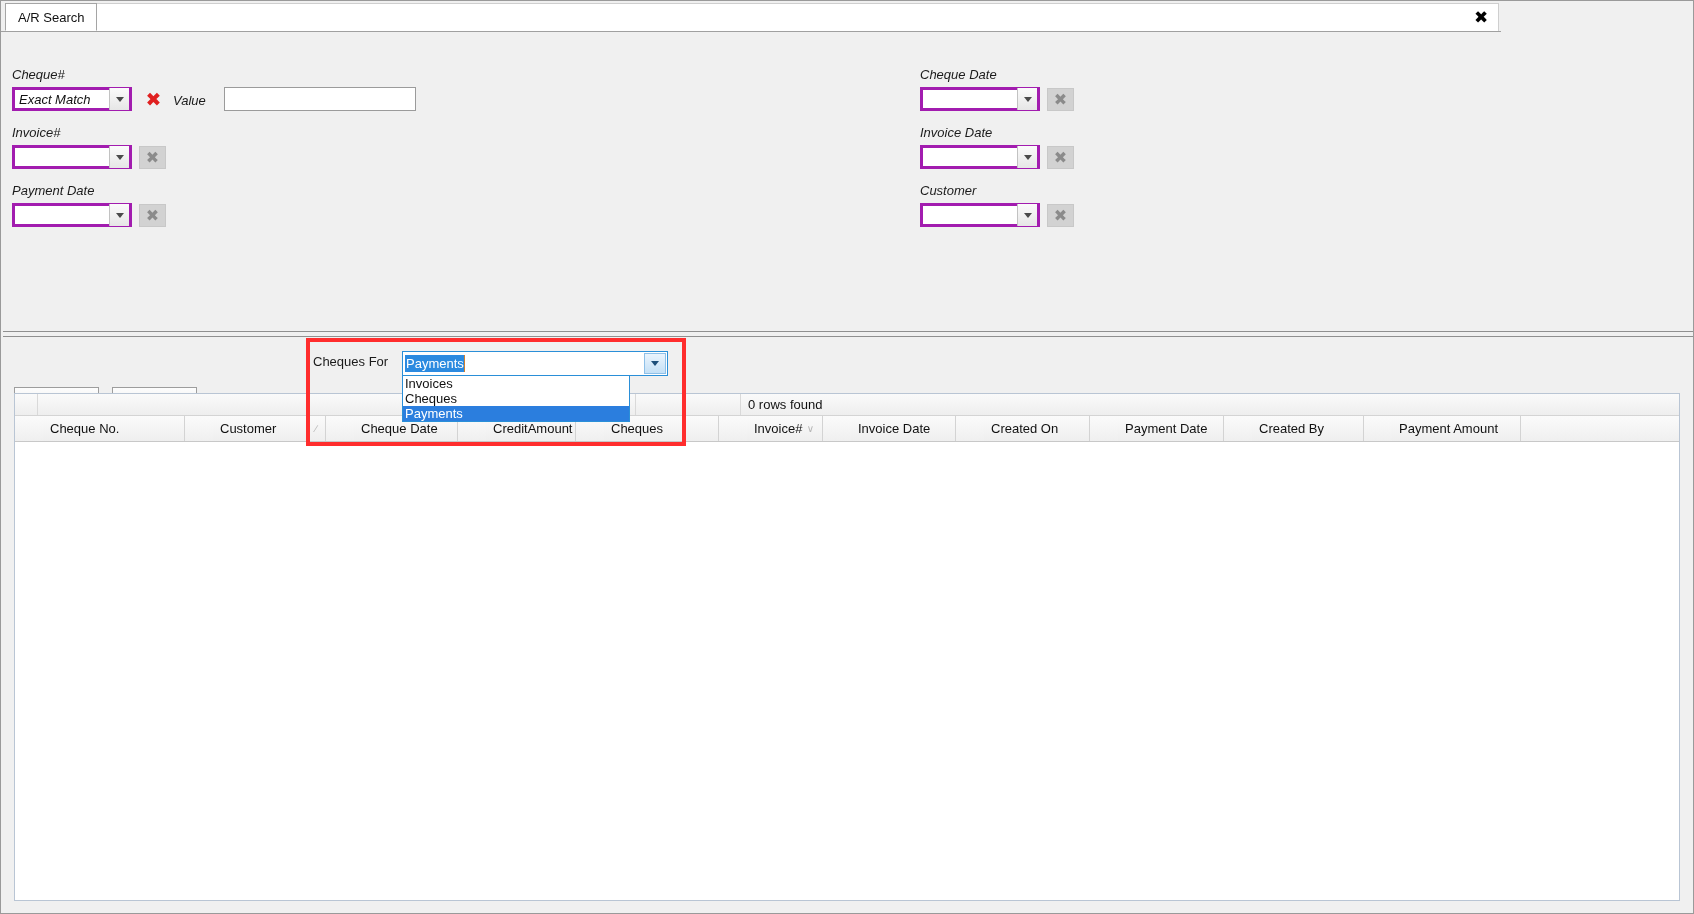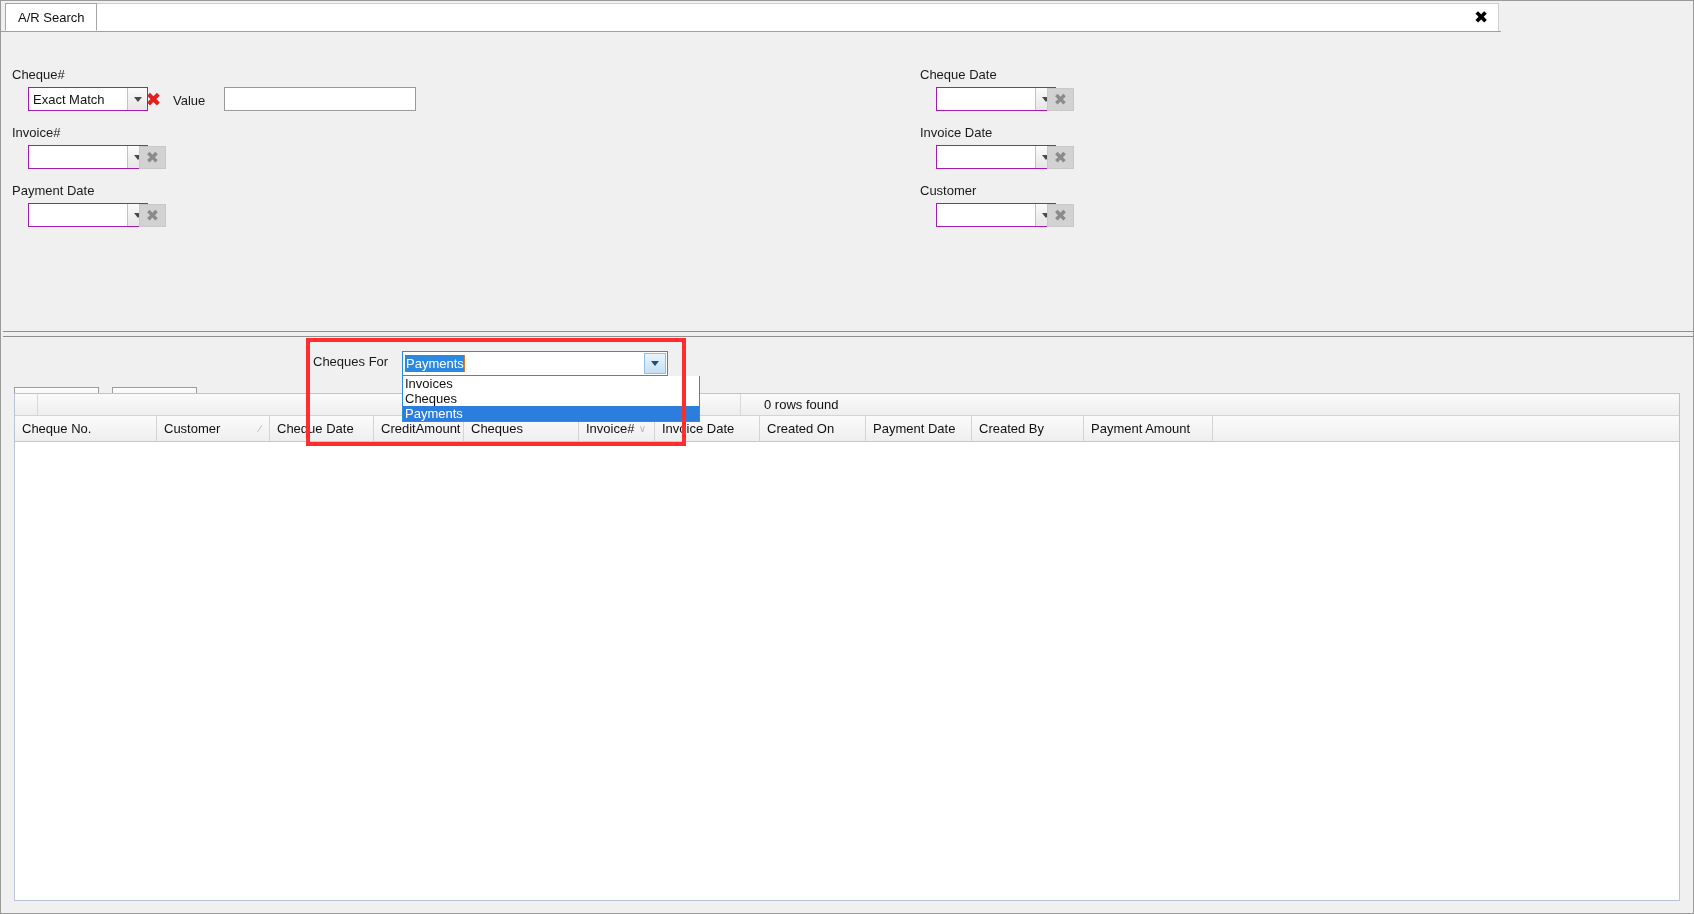--- a/index.html
+++ b/index.html
@@ -76,38 +76,38 @@
   }
 
   
   .criteria {
     position: absolute;
     left: 2px; top: 31px;
     width: 1690px;
     height: 289px;
     background: #f0f0f0;
     box-sizing: border-box;
+    font-style: italic;
   }
   .field-label {
     position: absolute;
     font-size: 13px;
     color: #1b1b1b;
     white-space: nowrap;
   }
 
   
   .combo {
     position: absolute;
     height: 24px;
     background: #ffffff;
-    border: 1px solid #a21caf;
-    box-sizing: border-box;
-    display: flex;
-    align-items: center;
-    margin-left: 16px;
+    border: 3px solid #a21caf;
+    box-sizing: border-box;
+    display: flex;
+    align-items: center;
   }
   .combo .ctext {
     flex: 1;
     padding-left: 4px;
     font-size: 13px;
     color: #111;
     white-space: nowrap;
     overflow: hidden;
   }
   .combo .cbtn {
@@ -229,21 +229,21 @@
     box-sizing: border-box;
     display: flex;
     align-items: center;
     justify-content: center;
   }
   .sf-btn .chev { border-top-color: #1d4f7a; }
 
   .sf-list {
     position: absolute;
     left: 401px; top: 375px;
-    width: 298px;
+    width: 228px;
     background: #ffffff;
     border: 1px solid #2a8fd8;
     border-top: none;
     box-sizing: border-box;
     z-index: 41;
   }
   .sf-item {
     height: 15px;
     line-height: 15px;
     padding-left: 2px;
@@ -285,21 +285,20 @@
     display: flex;
     align-items: center;
     justify-content: center;
     font-size: 13px;
     color: #111;
     position: relative;
   }
   .grid-status .rowsfound {
     position: absolute;
     left: 733px;
-    margin-left: 16px;
   }
   .grid-status .gseg {
     position: absolute;
     top: 0; bottom: 0;
     width: 1px;
     background: #d9d9d9;
   }
   .grid-header {
     height: 25px;
     background: linear-gradient(#fbfbfb,#efefef);
@@ -311,20 +310,21 @@
     border-right: 1px solid #d3d3d3;
     box-sizing: border-box;
     display: flex;
     align-items: center;
     padding-left: 7px;
     font-size: 13px;
     color: #111;
     white-space: nowrap;
     position: relative;
     background: linear-gradient(#fbfbfb,#eeeeee);
+    margin-left: 28px;
   }
   .gh .sortmark {
     position: absolute;
     right: 8px;
     font-size: 10px;
     color: #b6b6b6;
   }
   .grid-body {
     background: #ffffff;
     height: 460px;

